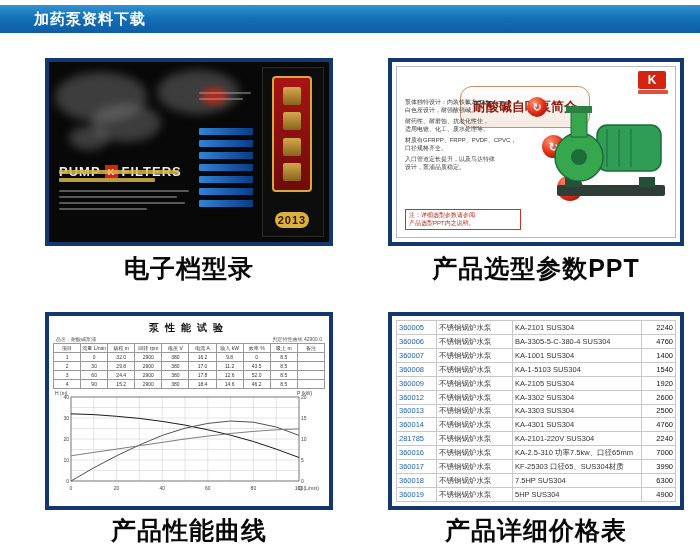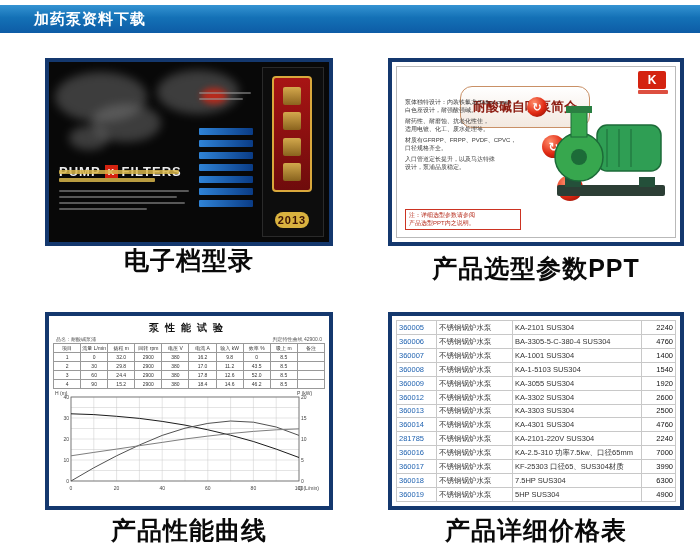--- a/index.html
+++ b/index.html
@@ -13,21 +13,21 @@
 
   
   .panel{position:absolute;border:4px solid #14386e;background:#fff;box-sizing:border-box;overflow:hidden;}
   #p-catalog{left:45px;top:58px;width:288px;height:188px;}
   #p-ppt{left:388px;top:58px;width:296px;height:188px;}
   #p-curve{left:45px;top:312px;width:288px;height:198px;}
   #p-price{left:388px;top:312px;width:296px;height:198px;}
 
   .caption{position:absolute;text-align:center;font-size:25px;font-weight:bold;color:#0a0a0a;
            letter-spacing:1px;cursor:pointer;}
-  #c-catalog{left:45px;top:244px;width:288px;}
+  #c-catalog{left:45px;top:252px;width:288px;}
   #c-ppt{left:388px;top:252px;width:296px;}
   #c-curve{left:45px;top:514px;width:288px;}
   #c-price{left:388px;top:514px;width:296px;}
 
   
   .catalog{position:absolute;inset:0;background:#080808;}
   .blob{position:absolute;border-radius:50%;filter:blur(5px);background:#7d7d7d;opacity:.45;}
   .blob.red{background:#c62818;opacity:.9;filter:blur(3px);}
   .brandrow{position:absolute;left:10px;top:102px;display:flex;align-items:center;gap:4px;}
   .brand{color:#ececec;font-size:13px;font-weight:bold;letter-spacing:1px;}
@@ -325,21 +325,21 @@
           </tr>
           <tr>
             <td class="c0">360008</td>
             <td class="c1">不锈钢锅炉水泵</td>
             <td class="c2">KA-1-5103 SUS304</td>
             <td class="c3">1540</td>
           </tr>
           <tr>
             <td class="c0">360009</td>
             <td class="c1">不锈钢锅炉水泵</td>
-            <td class="c2">KA-3055 SUS304</td>
+            <td class="c2">KA-2105 SUS304</td>
             <td class="c3">1920</td>
           </tr>
           <tr>
             <td class="c0">360012</td>
             <td class="c1">不锈钢锅炉水泵</td>
             <td class="c2">KA-3302 SUS304</td>
             <td class="c3">2600</td>
           </tr>
           <tr>
             <td class="c0">360013</td>

